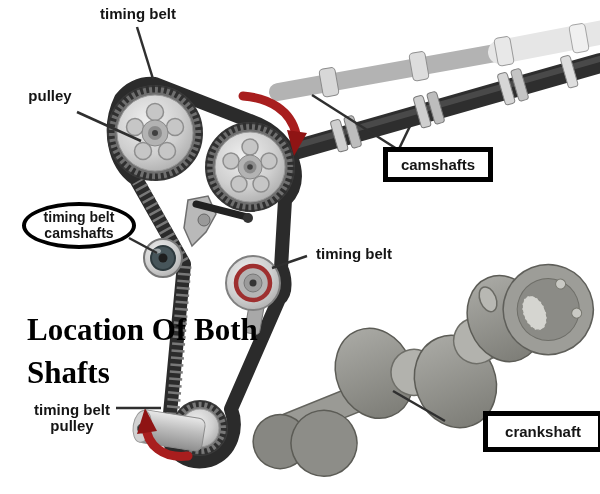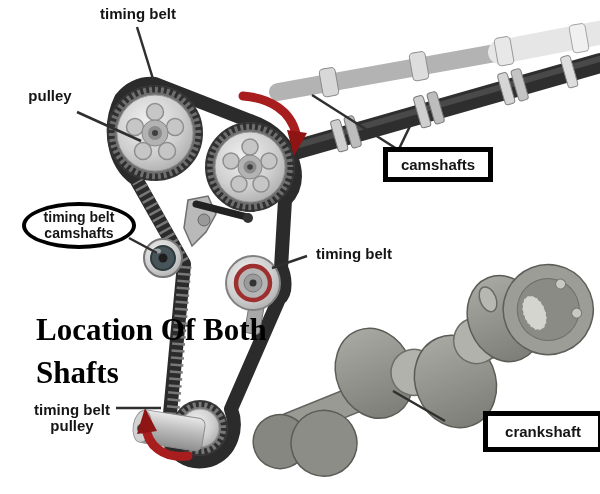--- a/index.html
+++ b/index.html
@@ -216,15 +216,15 @@
 
   <div class="boxed" style="left:443px;top:411px;width:120px;height:41px;margin-left:40px;">
     <span>crankshaft</span>
   </div>
 
   <div class="lbl" style="left:28px;top:402px;width:88px;">
     <span>timing belt</span>
     <span>pulley</span>
   </div>
 
-  <div class="title" style="left:27px;top:308px;margin-left:9px;">Location Of Both Shafts</div>
+  <div class="title" style="left:27px;top:308px;">Location Of Both Shafts</div>
 
 </div>
 
 </body></html>

